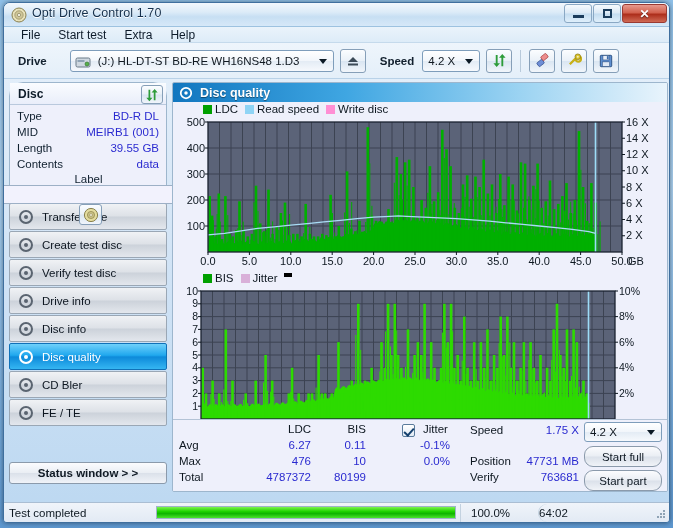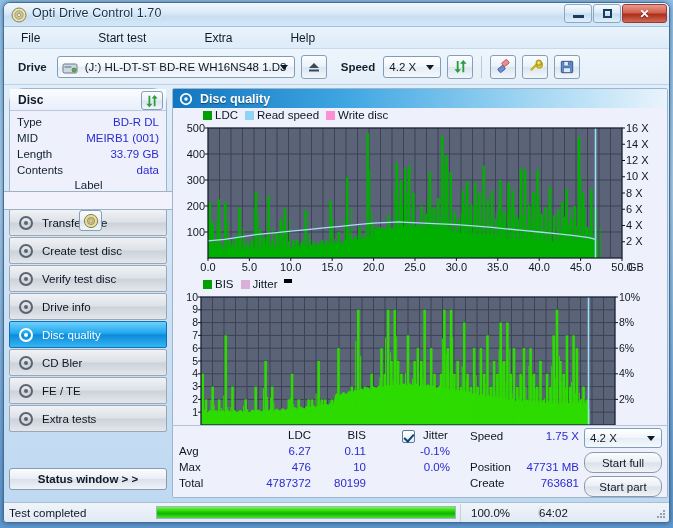--- a/index.html
+++ b/index.html
@@ -59,26 +59,25 @@
     background: linear-gradient(180deg,#e79a8e 0%, #d2614e 45%, #ad2e1b 55%, #cf6a55 100%);
     color: #fff;
     font-size: 12px; font-weight: bold;
     text-shadow: 0 1px 1px rgba(0,0,0,0.5);
   }
   .wbtn .minglyph { display:block; width:11px; height:3px; background:#1a3c5c; margin-top:6px; }
   .wbtn .maxglyph { display:block; width:9px; height:9px; border:2px solid #1a3c5c; }
 
   
   .menubar {
-    height: 22px;
+    height: 16px;
     background: linear-gradient(180deg,#eaf3fb 0%, #ddecf8 100%);
     border-bottom: 1px solid #c5daec;
     display: flex; align-items: center;
     padding-left: 8px;
-    gap: 40px;
   }
   .menuitem {
     font-size: 12px; color: #0d1b2a;
     padding: 2px 9px;
     cursor: default;
   }
 
   
   .toolbar {
     height: 36px;
@@ -99,21 +98,21 @@
     padding-left: 5px;
   }
   .combo .arrow {
     position: absolute; right: 6px; top: 50%;
     margin-top: -2px;
     width: 0; height: 0;
     border-left: 4px solid transparent;
     border-right: 4px solid transparent;
     border-top: 5px solid #0c1a26;
   }
-  .drive-combo { width: 238px; margin-left: 10px; text-align: right; }
+  .drive-combo { width: 264px; margin-left: 23px; text-align: right; }
   .drive-combo .dtxt { margin-left: 22px; white-space: nowrap; }
   .drv-ico { position: absolute; left: 4px; top: 3px; width: 16px; height: 16px; }
   .tbtn {
     width: 26px; height: 24px;
     border: 1px solid #869fb8;
     border-radius: 3px;
     background: linear-gradient(180deg,#fbfdff 0%, #eaf1f8 48%, #dae6f2 52%, #f1f6fb 100%);
     display: flex; align-items: center; justify-content: center;
     margin-left: 6px;
   }
@@ -393,21 +392,21 @@
           <div class="drow">
             <span class="k">Type</span>
             <span class="v">BD-R DL</span>
           </div>
           <div class="drow">
             <span class="k">MID</span>
             <span class="v">MEIRB1 (001)</span>
           </div>
           <div class="drow">
             <span class="k">Length</span>
-            <span class="v">33.79 GB</span>
+            <span class="v">39.55 GB</span>
           </div>
           <div class="drow">
             <span class="k">Contents</span>
             <span class="v">data</span>
           </div>
           <div class="label-row">
             <span class="k">Label</span>
             <input class="label-input" type="text" value="" style="">
             <div class="cd-btn">
               <svg width="16" height="16" viewBox="0 0 16 16">
@@ -442,47 +441,47 @@
                 </svg></span>
           <span>Verify test disc</span>
         </div>
         <div class="navitem">
           <span class="nico"><svg width="16" height="16" viewBox="0 0 16 16">
                   <circle cx="8" cy="8" r="6" fill="none" stroke="#5a6470" stroke-width="2"></circle>
                   <circle cx="8" cy="8" r="2" fill="#5a6470"></circle>
                 </svg></span>
           <span>Drive info</span>
         </div>
+        <div class="navitem">
+          <span class="nico"><svg width="16" height="16" viewBox="0 0 16 16">
+                  <circle cx="8" cy="8" r="6" fill="none" stroke="#5a6470" stroke-width="2"></circle>
+                  <circle cx="8" cy="8" r="2" fill="#5a6470"></circle>
+                </svg></span>
+          <span>Disc info</span>
+        </div>
         <div class="navitem active">
           <span class="nico"><svg width="16" height="16" viewBox="0 0 16 16">
                   <circle cx="8" cy="8" r="6" fill="none" stroke="#ffffff" stroke-width="2"></circle>
                   <circle cx="8" cy="8" r="2" fill="#ffffff"></circle>
                 </svg></span>
           <span>Disc quality</span>
         </div>
         <div class="navitem">
           <span class="nico"><svg width="16" height="16" viewBox="0 0 16 16">
                   <circle cx="8" cy="8" r="6" fill="none" stroke="#5a6470" stroke-width="2"></circle>
                   <circle cx="8" cy="8" r="2" fill="#5a6470"></circle>
                 </svg></span>
           <span>CD Bler</span>
         </div>
         <div class="navitem">
           <span class="nico"><svg width="16" height="16" viewBox="0 0 16 16">
                   <circle cx="8" cy="8" r="6" fill="none" stroke="#5a6470" stroke-width="2"></circle>
                   <circle cx="8" cy="8" r="2" fill="#5a6470"></circle>
                 </svg></span>
           <span>FE / TE</span>
-        </div>
-        <div class="navitem">
-          <span class="nico"><svg width="16" height="16" viewBox="0 0 16 16">
-                  <circle cx="8" cy="8" r="6" fill="none" stroke="#5a6470" stroke-width="2"></circle>
-                  <circle cx="8" cy="8" r="2" fill="#5a6470"></circle>
-                </svg></span>
-          <span>Extra tests</span>
         </div>
       </div>
 
       <div class="status-btn">Status window &gt; &gt;</div>
     </div>
 
     <div class="rightpane">
       <div class="panel-hdr">
         <span class="pico">
           <svg width="14" height="14" viewBox="0 0 16 16">
@@ -1475,21 +1474,21 @@
 
         <div class="chk" style="left:229px;top:4px;"></div>
         <span class="hd" style="left:250px;top:3px;">Jitter</span>
         <span class="val" style="left:215px;top:19px;width:62px;">-0.1%</span>
         <span class="val" style="left:215px;top:35px;width:62px;">0.0%</span>
 
         <span class="hd" style="left:297px;top:4px;">Speed</span>
         <span class="val" style="left:350px;top:4px;width:56px;">1.75 X</span>
         <span class="hd" style="left:297px;top:35px;">Position</span>
         <span class="val" style="left:340px;top:35px;width:66px;">47731 MB</span>
-        <span class="hd" style="left:297px;top:51px;">Create</span>
+        <span class="hd" style="left:297px;top:51px;">Verify</span>
         <span class="val" style="left:340px;top:51px;width:66px;">763681</span>
 
         <div class="combo" style="position:absolute;left:411px;top:2px;width:78px;height:20px;">
           <span>4.2 X</span>
           <i class="arrow"></i>
         </div>
         <div class="sbtn" style="left:411px;top:26px;">Start full</div>
         <div class="sbtn" style="left:411px;top:50px;">Start part</div>
       </div>
     </div>

